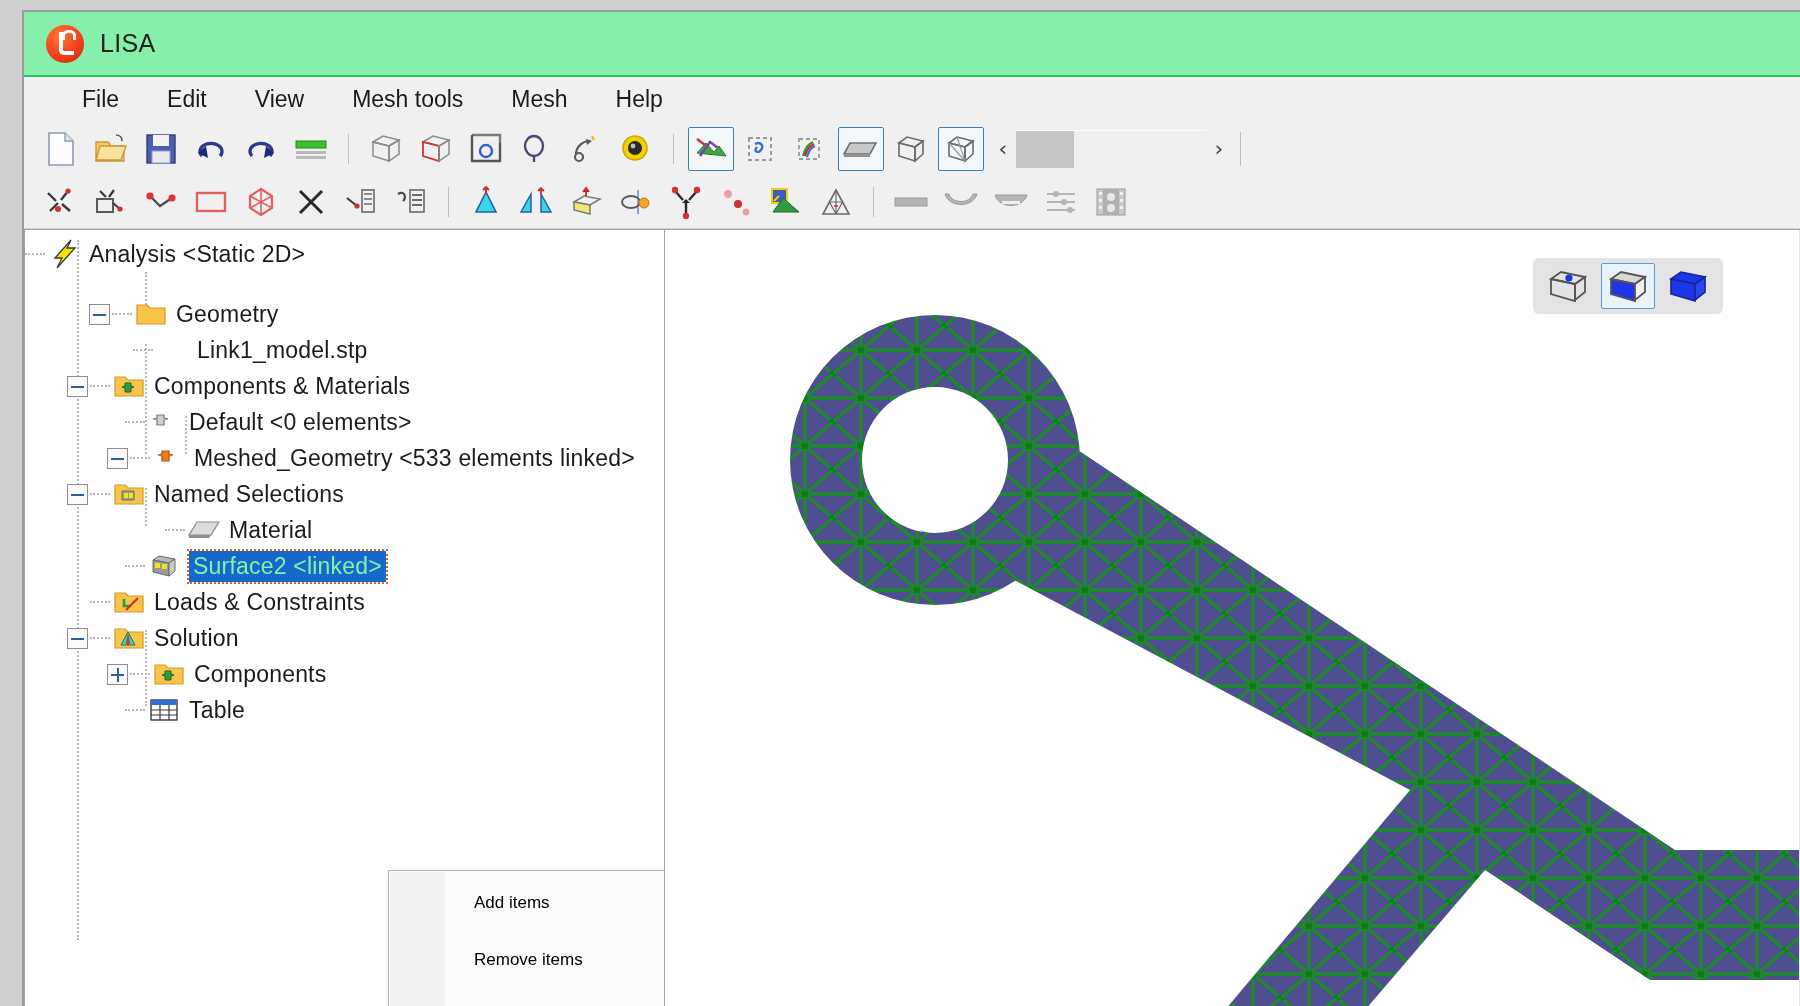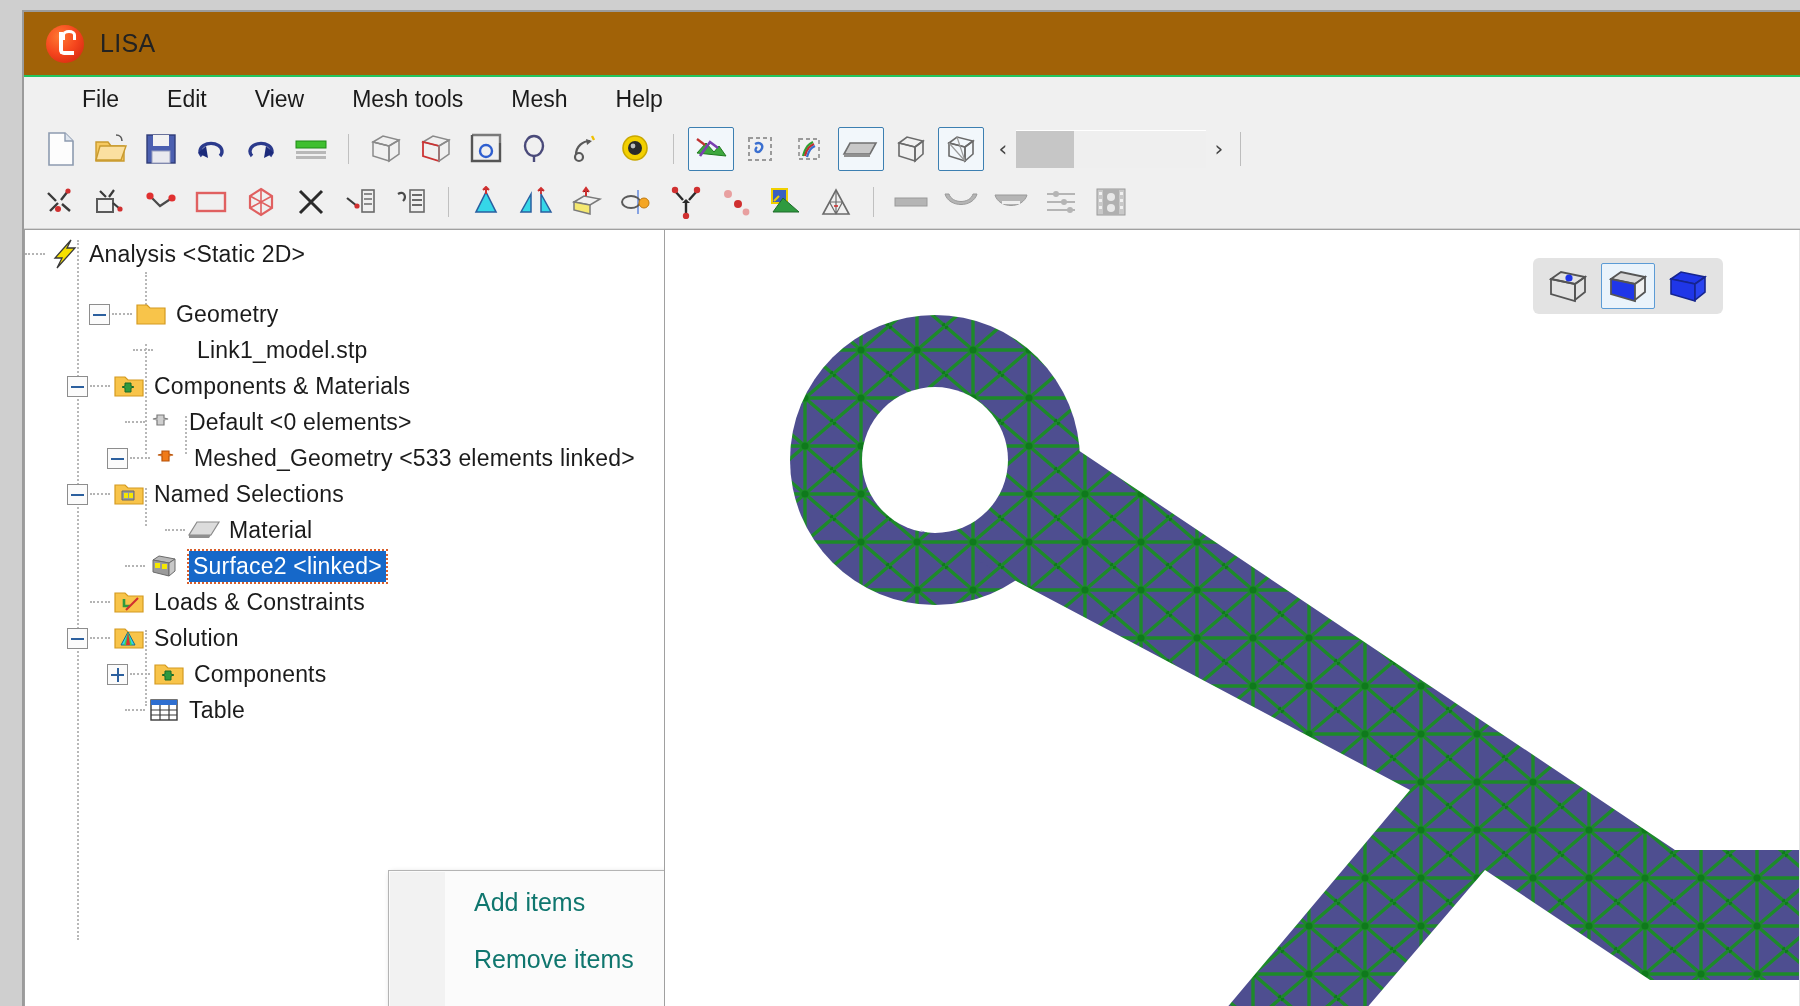--- a/index.html
+++ b/index.html
@@ -18,21 +18,21 @@
     width: 1778px; height: 996px;
     background: #ffffff;
     border-left: 2px solid #9b9b9b;
     border-top: 2px solid #9b9b9b;
     overflow: hidden;
   }
 
   
   #title-bar {
     height: 63px;
-    background: #a16207;
+    background: #86efac;
     display: flex;
     align-items: center;
     padding-left: 22px;
   }
   #app-logo {
     width: 38px; height: 38px;
     border-radius: 50%;
     background: radial-gradient(circle at 36% 30%, #ff7a33 0%, #f5461d 48%, #cc1f0d 100%);
     position: relative;
     flex: 0 0 auto;
@@ -190,21 +190,21 @@
     margin-right: 8px;
     display: flex; align-items: center; justify-content: center;
   }
   .tw-label {
     font-size: 23px;
     color: #1b1b1b;
     letter-spacing: .2px;
   }
   .tree-row.selected .tw-label {
     background: #1668c9;
-    color: #ffffff;
+    color: #86efac;
     padding: 2px 4px;
     outline: 2px dotted #d95f2b;
     outline-offset: 0;
   }
   
   .vline {
     position: absolute;
     border-left: 2px dotted #b8b8b8;
     width: 0;
   }
@@ -259,22 +259,22 @@
     position: absolute;
     left: 1px; top: 1px; bottom: 1px;
     width: 55px;
     background: #f2f2f2;
   }
   .cm-item {
     position: relative;
     height: 57px;
     display: flex;
     align-items: center;
-    font-size: 25px;
-    color: #0f766e;
+    font-size: 17px;
+    color: #000000;
     padding-left: 85px;
     z-index: 1;
   }
 </style>
 </head>
 <body>
 
 <div id="app-window">
 
   <div id="title-bar">

